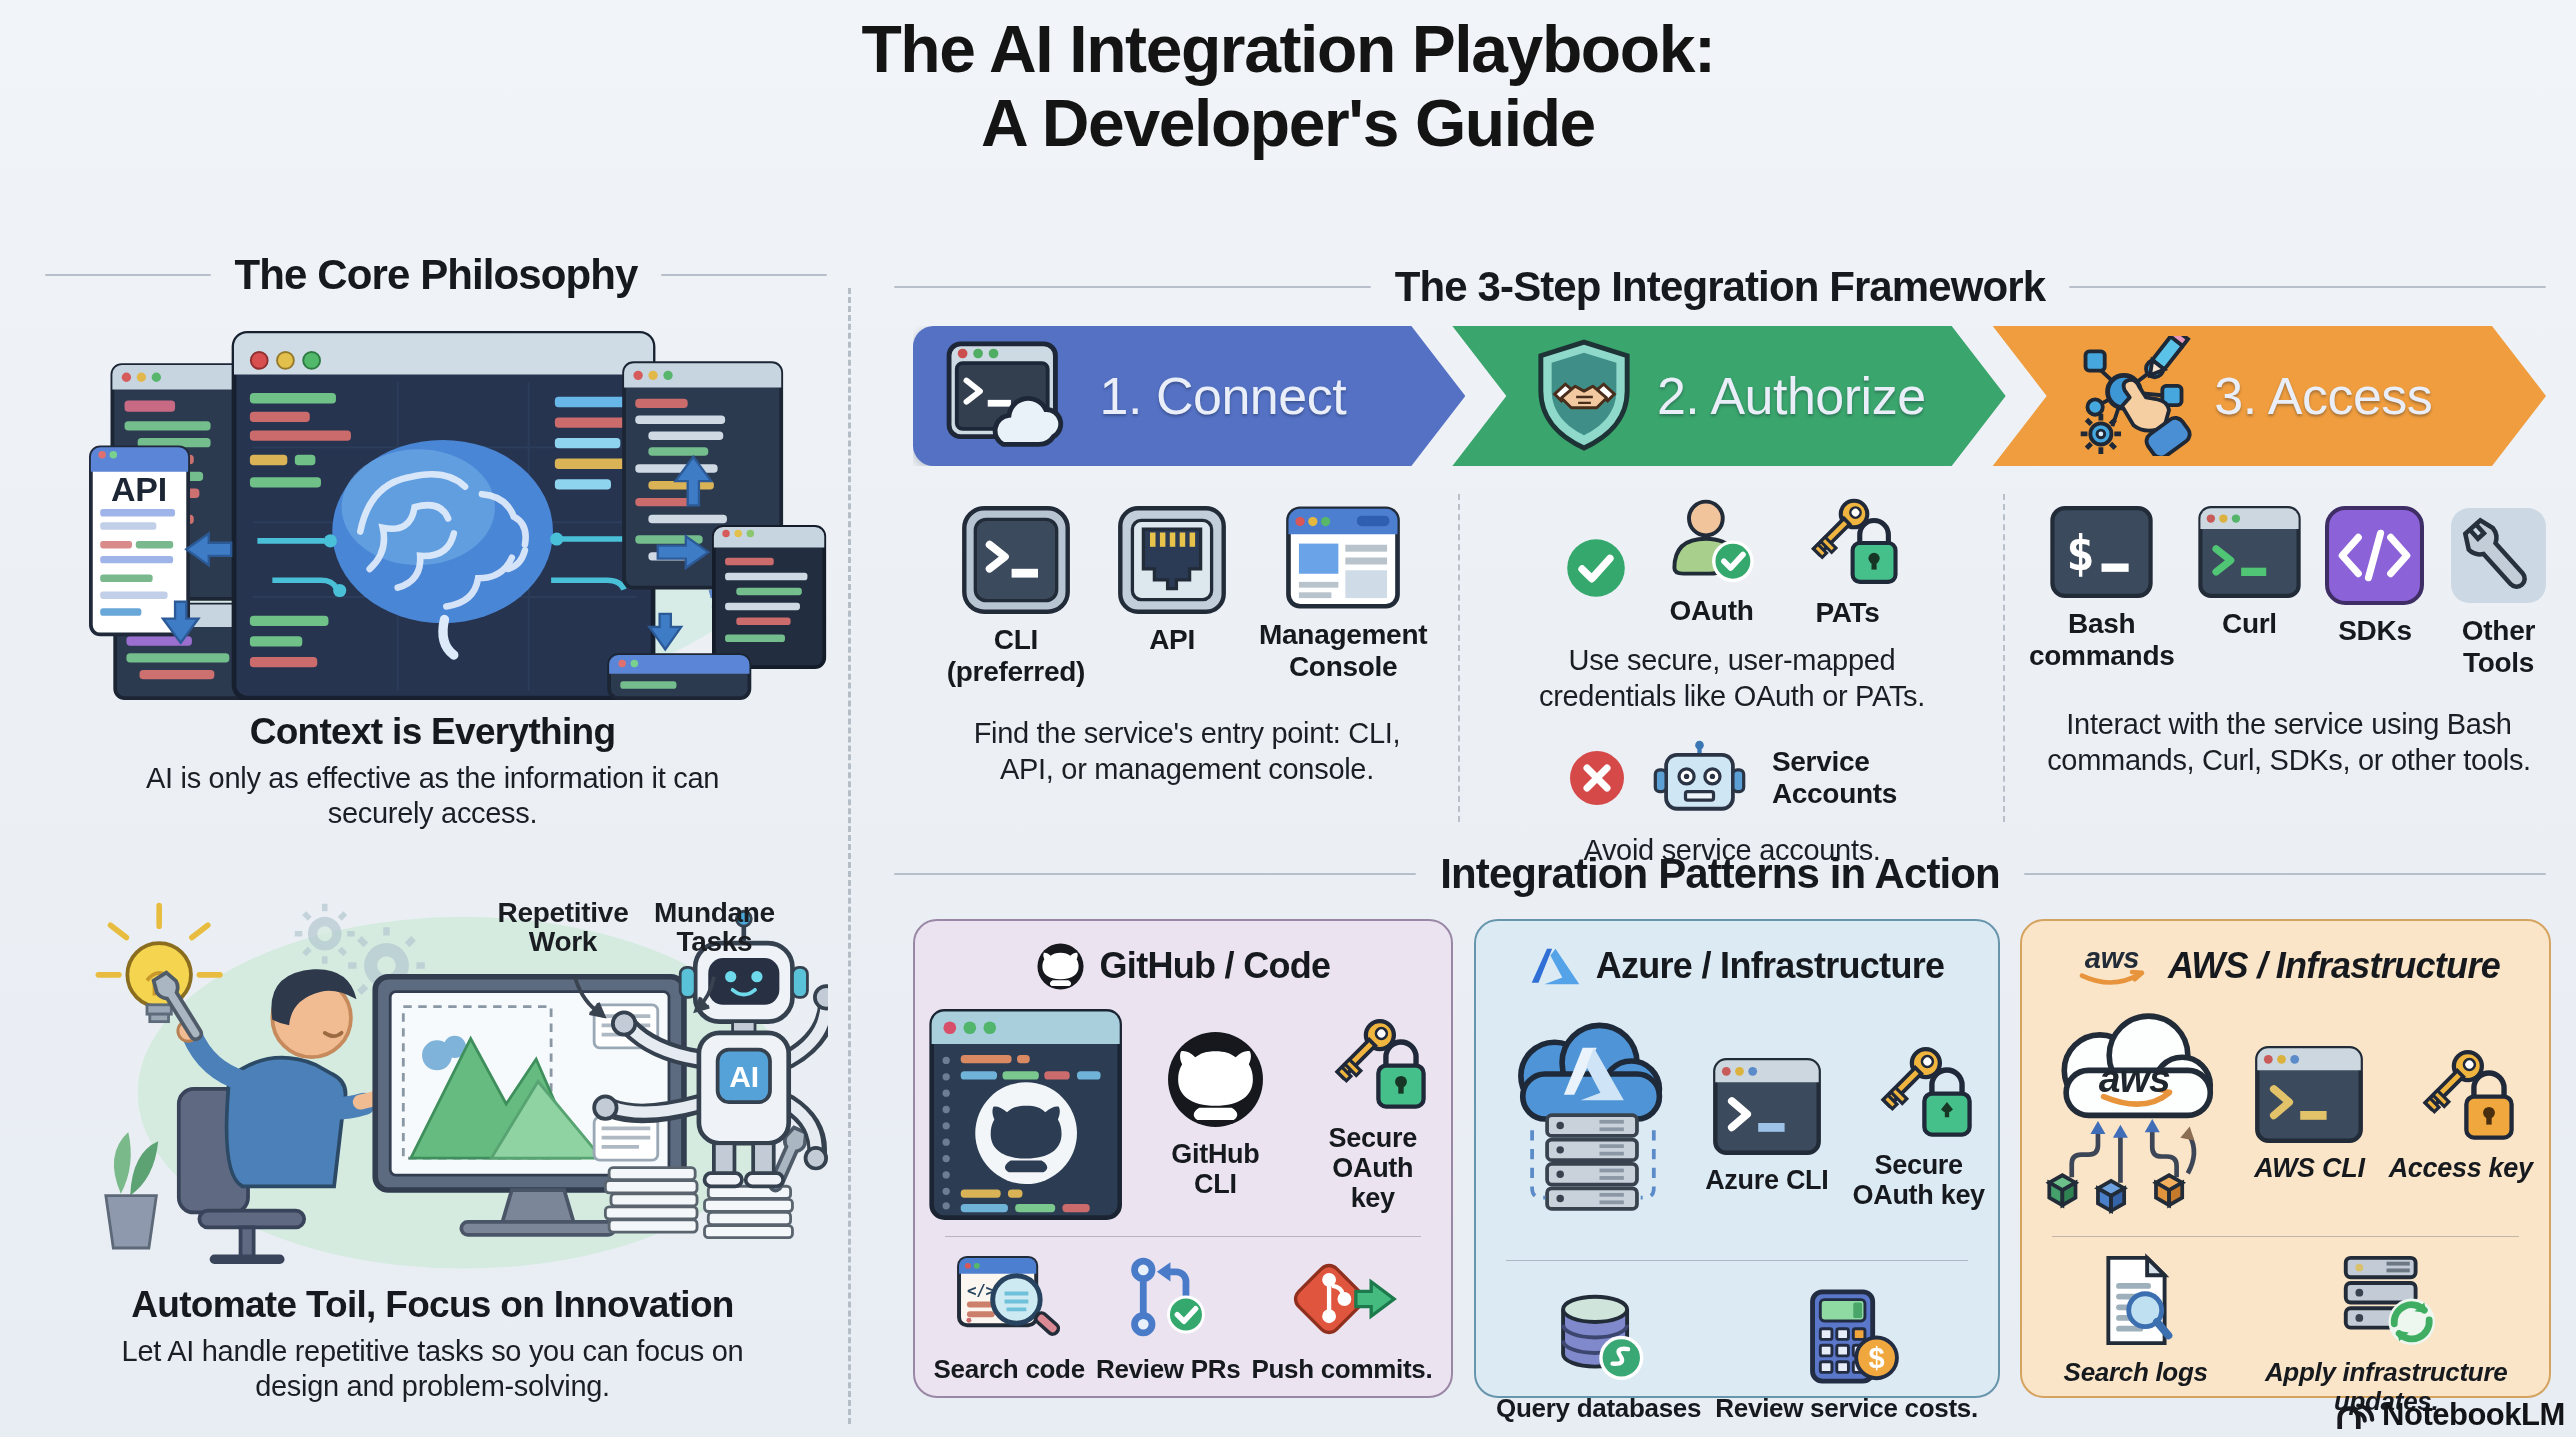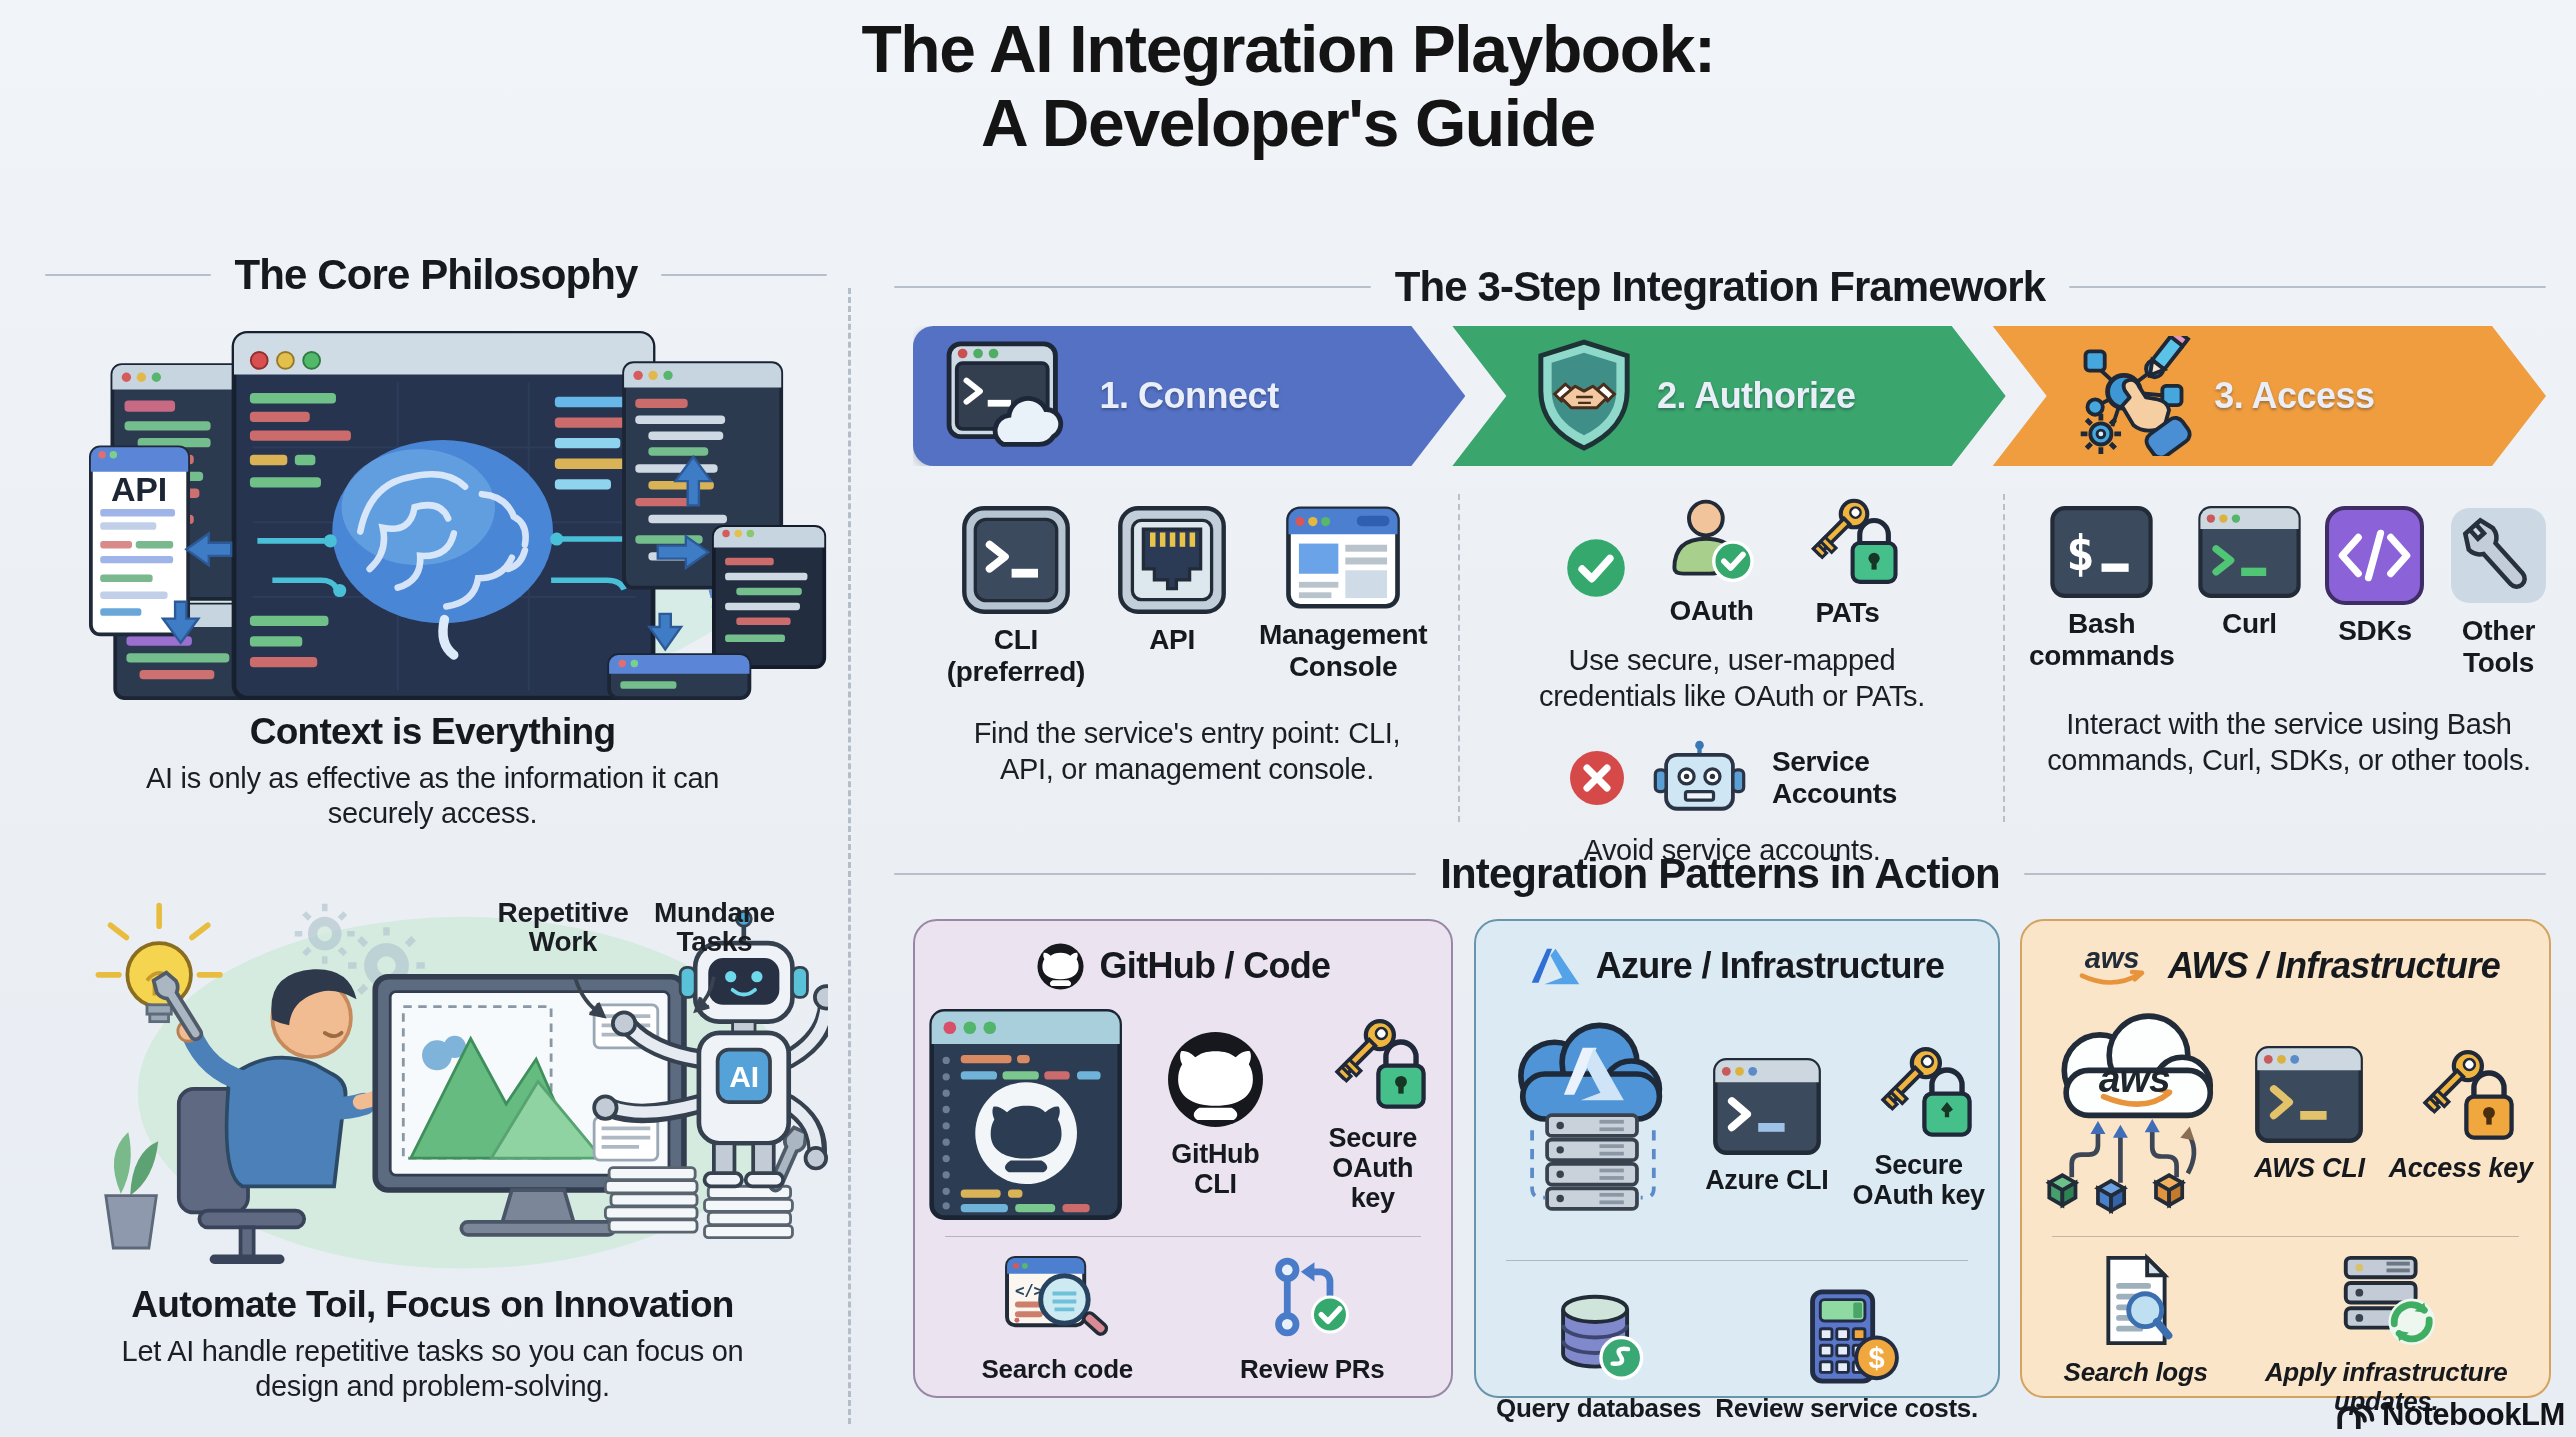--- a/index.html
+++ b/index.html
@@ -18,21 +18,21 @@
   .illus{position:absolute;left:89px;width:739px;height:393px;}
   .overlay-label{position:absolute;font-weight:800;text-align:center;line-height:1.05;}
   .caption{position:absolute;left:37px;width:791px;text-align:center;}
   .caption h3{margin:0;font-size:37px;font-weight:800;letter-spacing:-0.7px;}
   .caption p{margin:7.5px 0 0;font-size:29px;line-height:1.22;color:#1b1e24;}
   .vdash{position:absolute;left:848px;top:288px;height:1136px;border-left:3.7px dashed #b5bdc7;}
   
   .arrows{position:absolute;left:913px;top:326px;width:1633px;height:140px;display:flex;}
   .arrow{height:140px;display:flex;align-items:center;gap:20.6px;
          filter:drop-shadow(0 3.7px 4.7px rgba(40,60,90,.28));}
-  .arrow span{font-size:36px;font-weight:700;color:#e9eef8;letter-spacing:-0.5px;
+  .arrow span{font-size:52px;font-weight:400;color:#e9eef8;letter-spacing:-0.5px;
               text-shadow:0 1.9px 2.8px rgba(20,30,50,.35);white-space:nowrap;}
   .arrow svg{flex:none;}
   .a1{width:562px;padding-left:26px;box-sizing:border-box;background:#5471c4;
       border-radius:20.6px 0 0 20.6px;
       clip-path:polygon(0 0,calc(100% - 54px) 0,100% 50%,calc(100% - 54px) 100%,0 100%);}
   .a2,.a3{width:562px;margin-left:-13px;padding-left:81px;box-sizing:border-box;
       clip-path:polygon(0 0,calc(100% - 54px) 0,100% 50%,calc(100% - 54px) 100%,0 100%,54px 50%);}
   .a2{background:#3aa56c;}
   .a3{background:#ef9d3e;}
   
@@ -702,20 +702,36 @@
             <line x1="24" y1="26" x2="24" y2="62"></line>
             <circle cx="24" cy="72" r="9" fill="#e8f0fa"></circle>
             <path d="M46 18 h12 a10 10 0 0 1 10 10 v14"></path>
           </g>
           <path d="M52 8 l-14 10 14 10 z" fill="#4a7bc9"></path>
           <circle cx="68" cy="62" r="18" fill="#35a86d" stroke="#ffffff" stroke-width="3"></circle>
           <path d="M59 62 l7 7 12 -13" stroke="#ffffff" stroke-width="5.5" fill="none" stroke-linecap="round" stroke-linejoin="round"></path>
         </svg>
         <figcaption>Review PRs</figcaption>
       </figure>
+      <figure>
+        <svg width="110" height="94" viewBox="0 0 115 92">
+          <g transform="rotate(45 44 46)">
+            <rect x="16" y="18" width="56" height="56" rx="11" fill="#e0553d" stroke="#8f2f1e" stroke-width="3.5"></rect>
+          </g>
+          <g stroke="#ffffff" stroke-width="4.5" fill="#ffffff">
+            <circle cx="44" cy="26" r="5"></circle>
+            <circle cx="44" cy="64" r="5"></circle>
+            <circle cx="60" cy="46" r="5"></circle>
+            <line x1="44" y1="31" x2="44" y2="59"></line>
+            <path d="M47 32 q11 2 11 9" fill="none"></path>
+          </g>
+          <path d="M72 38 h16 v-10 l24 18 -24 18 v-10 h-16 z" fill="#46bb7f" stroke="#1d7a4d" stroke-width="3.5"></path>
+        </svg>
+        <figcaption>Push commits.</figcaption>
+      </figure>
     </div>
   </div>
 
   <div class="card card-azure">
     <div class="card-head">
       <svg width="51" height="43" viewBox="0 0 60 50">
         <path d="M26 4 L10 44 H2 L20 4 z" fill="#2f6fd6"></path>
         <path d="M30 4 L58 46 H17 l21-8 -14-26 z" fill="#54a3e8"></path>
       </svg>
       <span>Azure / Infrastructure</span>

